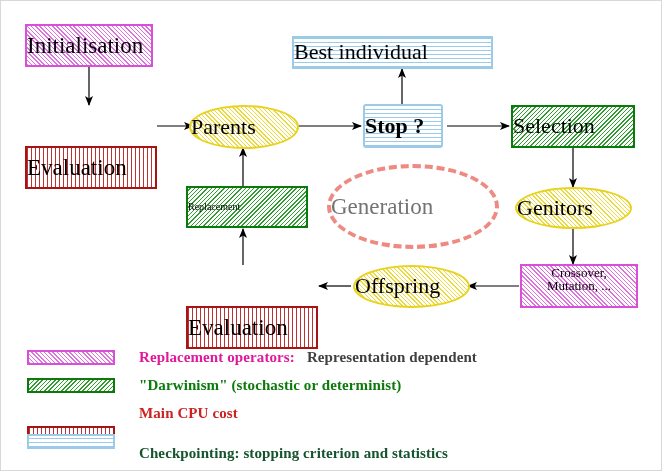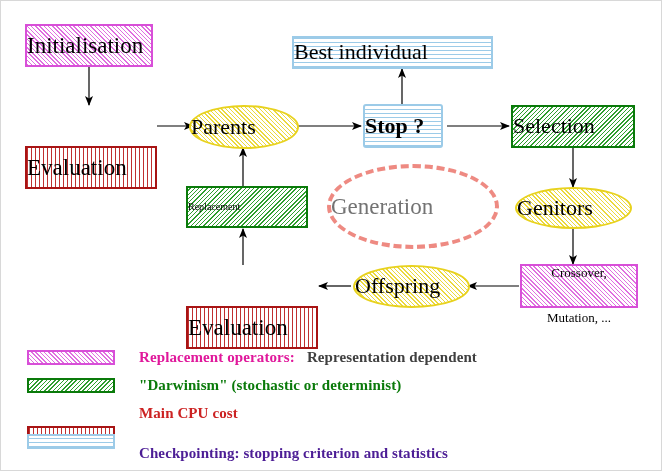--- a/index.html
+++ b/index.html
@@ -101,21 +101,21 @@
 </div>
 
 <div class="node hatch-green" style="left:510px;top:104px;width:124px;height:43px;font-size:22px;">
   <span>Selection</span>
 </div>
 
 <div class="node hatch-yellow ellipse" style="left:514px;top:186px;width:117px;height:42px;font-size:22px;font-family:Liberation Serif, serif;">
   <span>Genitors</span>
 </div>
 
-<div class="node hatch-magenta" style="left:519px;top:263px;width:118px;height:44px;font-size:13px;flex-direction:column;gap:32px;">
+<div class="node hatch-magenta" style="left:519px;top:263px;width:118px;height:44px;font-size:13px;flex-direction:column;">
   <span>Crossover,</span>
   <span>Mutation, ...</span>
 </div>
 
 <div class="node hatch-yellow ellipse" style="left:352px;top:264px;width:117px;height:43px;font-size:22px;">
   <span>Offspring</span>
 </div>
 
 <div class="node hatch-red" style="left:185px;top:264px;width:132px;height:43px;font-size:23px;">
   <span>Evaluation</span>
@@ -142,16 +142,16 @@
     <div class="legend-text" style="color:#0a7a0a;">"Darwinism" (stochastic or determinist)</div>
   </div>
 
   <div class="legend-row" style="top:61px;">
     <div class="swatch hatch-red"></div>
     <div class="legend-text" style="color:#cc2222;">Main CPU cost</div>
   </div>
 
   <div class="legend-row" style="top:89px;">
     <div class="swatch hatch-blue"></div>
-    <div class="legend-text" style="color:#4c1d95;margin-top:24px;">Checkpointing: stopping criterion and statistics</div>
+    <div class="legend-text" style="color:#14532d;margin-top:24px;">Checkpointing: stopping criterion and statistics</div>
   </div>
 
 </div>
 
 </body></html>

